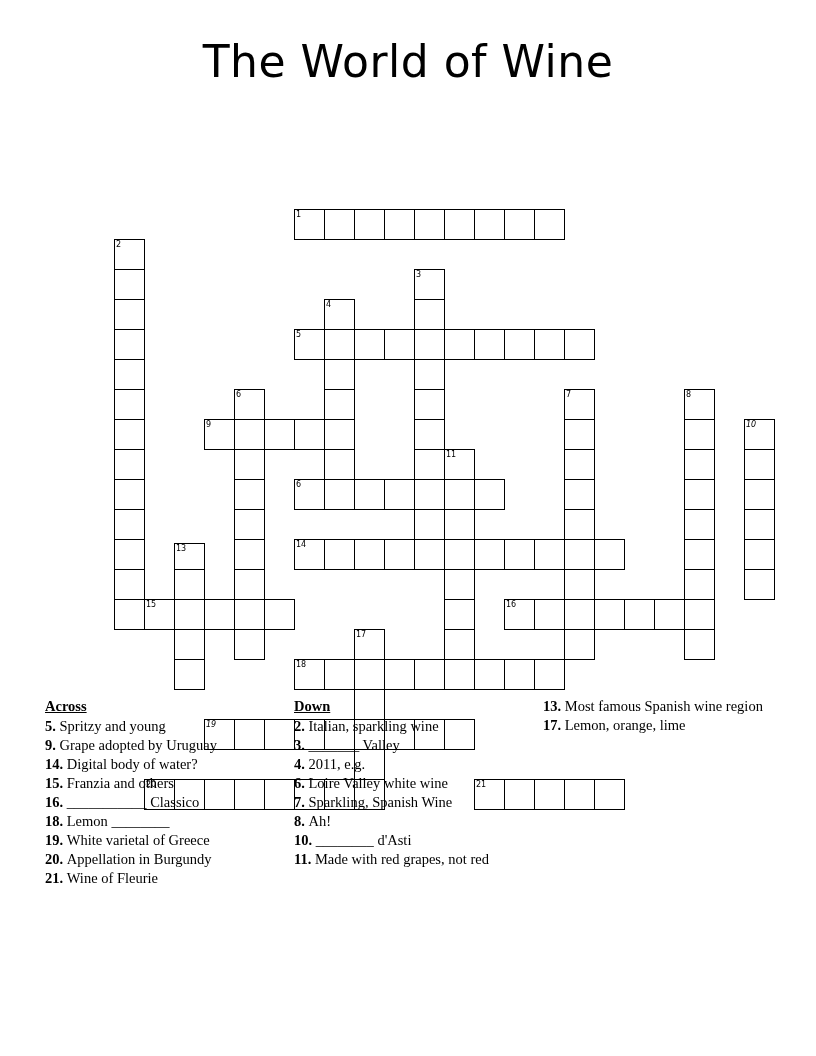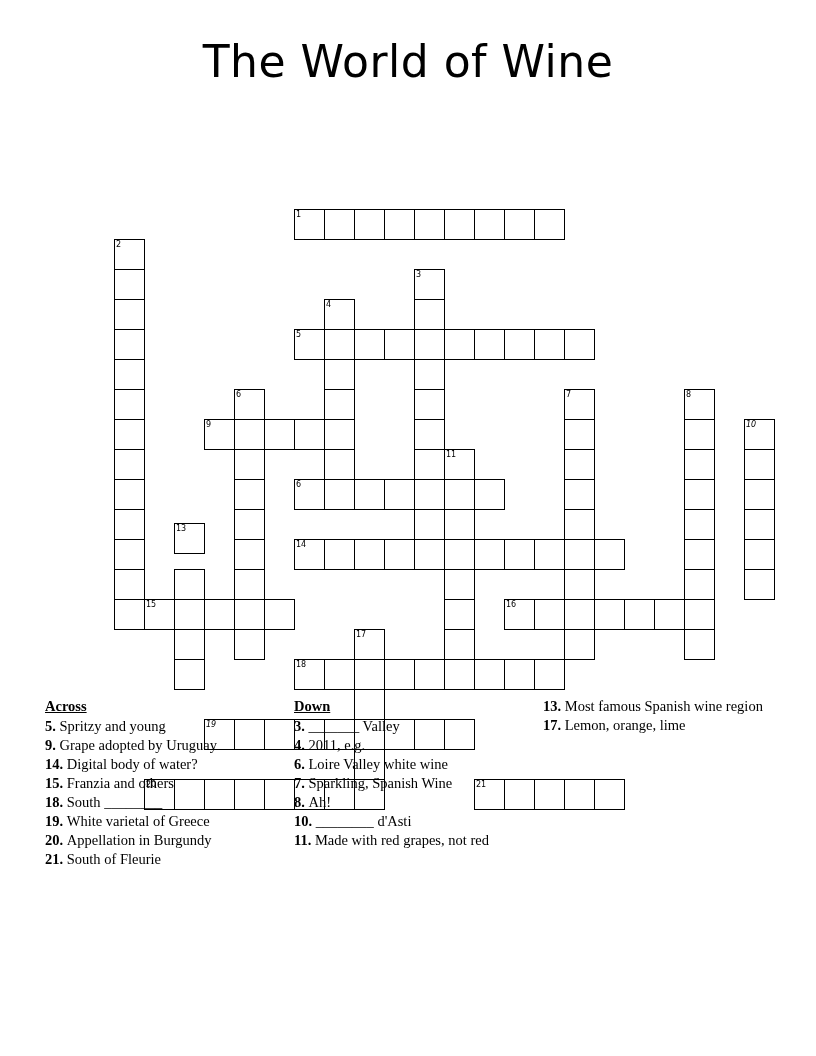--- a/index.html
+++ b/index.html
@@ -186,21 +186,21 @@
     <div class="cell" style="left: 444px; top: 474px;"></div>
     <div class="cell" style="left: 444px; top: 504px;"></div>
     <div class="cell" style="left: 444px; top: 534px;"></div>
     <div class="cell" style="left: 294px; top: 384px;">
       <span class="num">6</span>
     </div>
     <div class="cell" style="left: 324px; top: 384px;"></div>
     <div class="cell" style="left: 354px; top: 384px;"></div>
     <div class="cell" style="left: 384px; top: 384px;"></div>
     <div class="cell" style="left: 474px; top: 384px;"></div>
-    <div class="cell" style="left: 174px; top: 428px;">
+    <div class="cell" style="left: 174px; top: 448px;">
       <span class="num">13</span>
     </div>
     <div class="cell" style="left: 174px; top: 474px;"></div>
     <div class="cell" style="left: 174px; top: 504px;"></div>
     <div class="cell" style="left: 174px; top: 534px;"></div>
     <div class="cell" style="left: 174px; top: 564px;"></div>
     <div class="cell" style="left: 294px; top: 444px;">
       <span class="num">14</span>
     </div>
     <div class="cell" style="left: 324px; top: 444px;"></div>
@@ -269,27 +269,29 @@
     <div class="cell" style="left: 594px; top: 684px;"></div>
   </div>
 
 <div id="clues">
   <div class="clue-col">
       <div class="clue-heading">Across</div>
       <div class="clue"><b>5. </b><span>Spritzy and young</span></div>
       <div class="clue"><b>9. </b><span>Grape adopted by Uruguay</span></div>
       <div class="clue"><b>14. </b><span>Digital body of water?</span></div>
       <div class="clue"><b>15. </b><span>Franzia and others</span></div>
-      <div class="clue"><b>18. </b><span>South ________</span></div>
+      <div class="clue"><b>16. </b><span>___________ Classico</span></div>
+      <div class="clue"><b>18. </b><span>Lemon ________</span></div>
       <div class="clue"><b>19. </b><span>White varietal of Greece</span></div>
       <div class="clue"><b>20. </b><span>Appellation in Burgundy</span></div>
-      <div class="clue"><b>21. </b><span>South of Fleurie</span></div>
+      <div class="clue"><b>21. </b><span>Wine of Fleurie</span></div>
     </div>
   <div class="clue-col">
       <div class="clue-heading">Down</div>
+      <div class="clue"><b>2. </b><span>Italian, sparkling wine</span></div>
       <div class="clue"><b>3. </b><span>_______ Valley</span></div>
       <div class="clue"><b>4. </b><span>2011, e.g.</span></div>
       <div class="clue"><b>6. </b><span>Loire Valley white wine</span></div>
       <div class="clue"><b>7. </b><span>Sparkling, Spanish Wine</span></div>
       <div class="clue"><b>8. </b><span>Ah!</span></div>
       <div class="clue"><b>10. </b><span>________ d'Asti</span></div>
       <div class="clue"><b>11. </b><span>Made with red grapes, not red</span></div>
     </div>
   <div class="clue-col">
       <div class="clue"><b>13. </b><span>Most famous Spanish wine region</span></div>

